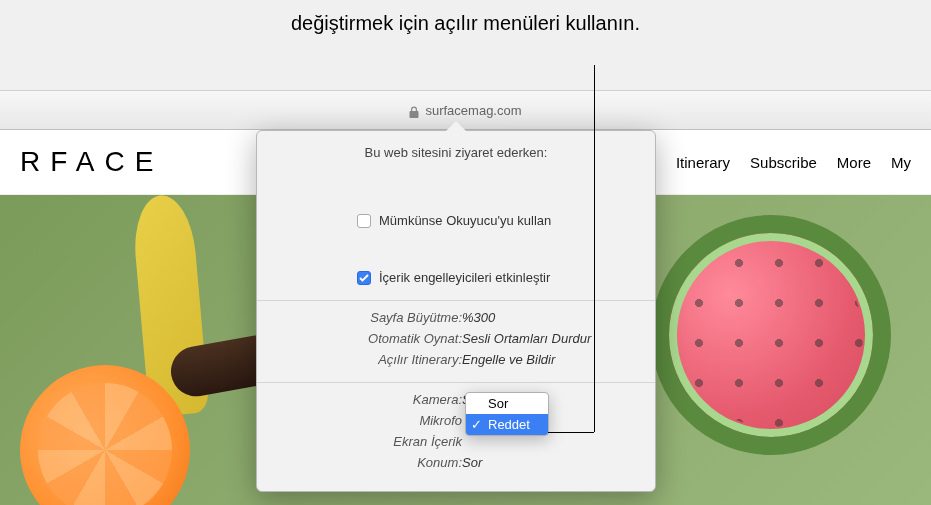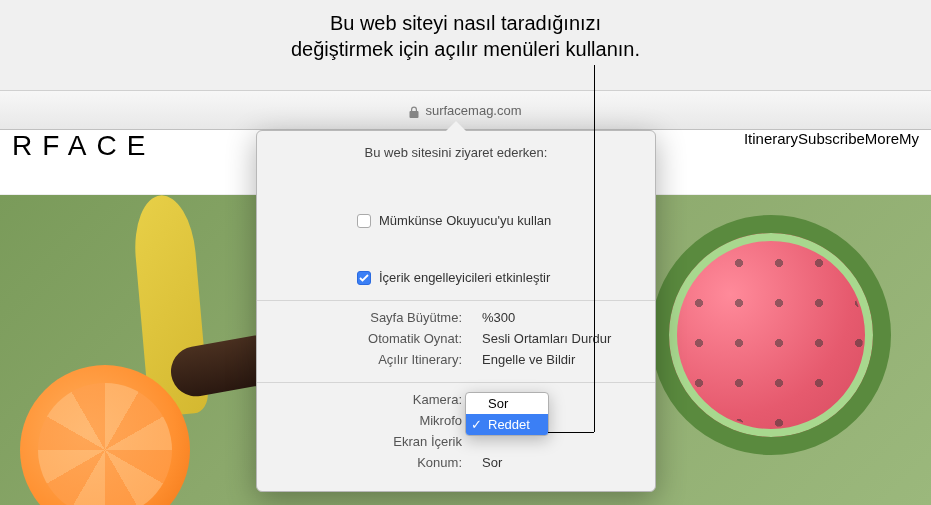--- a/index.html
+++ b/index.html
@@ -71,33 +71,34 @@
       top: 130px;
       left: 0;
       right: 0;
       bottom: 0;
       background: #fff;
     }
     .site-header {
       height: 65px;
       background: #fff;
       display: flex;
-      align-items: flex-start;
-      padding: 0 12px;
+      align-items: center;
+      padding: 0 20px;
       border-bottom: 1px solid #eee;
     }
     .logo {
       font-size: 28px;
       font-weight: 400;
       letter-spacing: 10px;
       color: #000;
     }
     .nav-links {
       margin-left: auto;
       display: flex;
+      gap: 20px;
       font-size: 15px;
       color: #000;
     }
     .hero-image {
       height: 310px;
       background: linear-gradient(135deg, #7a9b5a 0%, #8ba86b 40%, #9bb87c 100%);
       position: relative;
       overflow: hidden;
     }
     
@@ -214,22 +215,23 @@
     .checkbox.checked {
       background: #3b7ff5;
       border-color: #2a6ae0;
     }
     .checkbox.checked svg {
       width: 10px;
       height: 10px;
     }
     .setting-row {
       display: flex;
-      gap: 20px;
+      gap: 0;
       padding: 3px 0;
+      font-style: italic;
     }
     .setting-label {
       width: 185px;
       text-align: right;
       color: #555;
     }
     .setting-value {
       color: #333;
     }
     .dropdown-menu {
@@ -256,21 +258,20 @@
     .dropdown-option .check {
       position: absolute;
       left: 5px;
       top: 3px;
     }
   </style>
 </head>
 <body>
 
 <div class="annotation">
-  <div>Bu web siteyi nasıl taradığınızı</div>
   <div>değiştirmek için açılır menüleri kullanın.</div>
 </div>
 <div class="annotation-line-v"></div>
 <div class="annotation-line-h"></div>
 
 <div class="browser-chrome">
   <div class="url-bar">
     <svg class="lock-icon" viewBox="0 0 10 12">
       <path d="M2 5V3.5a3 3 0 016 0V5h.5a1 1 0 011 1v5a1 1 0 01-1 1h-7a1 1 0 01-1-1V6a1 1 0 011-1H2zm1.2 0h3.6V3.5a1.8 1.8 0 00-3.6 0V5z" fill="#888"></path>
     </svg>

